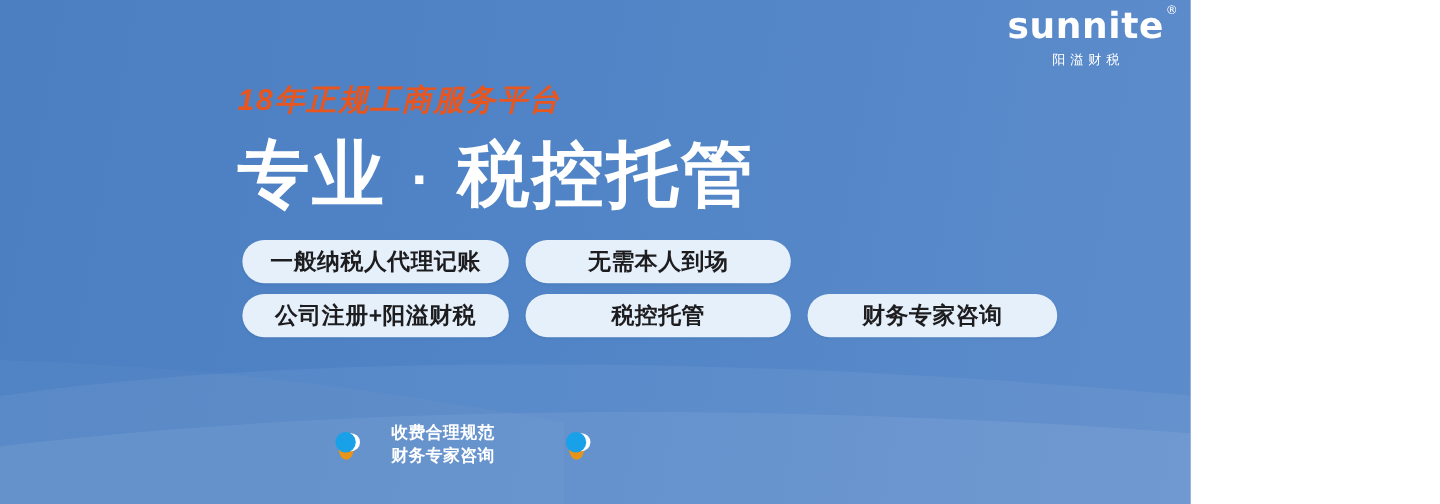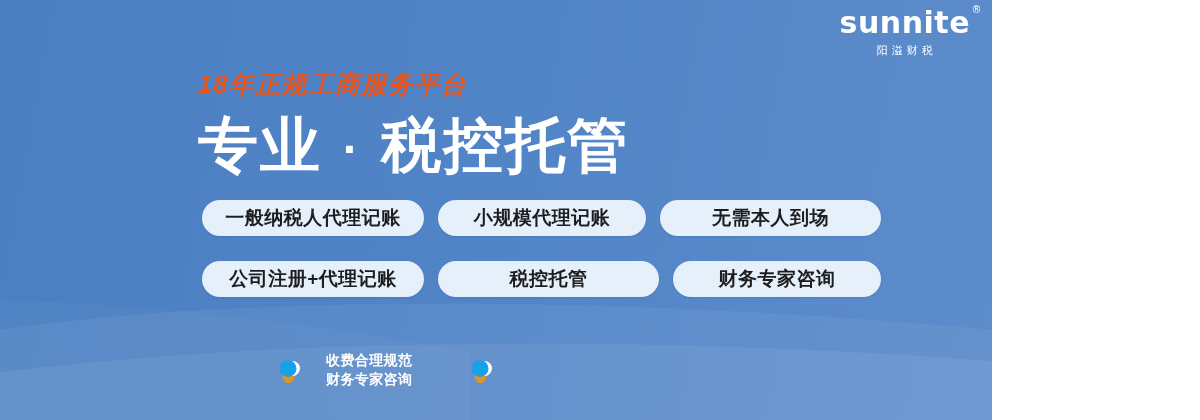--- a/index.html
+++ b/index.html
@@ -97,21 +97,21 @@
     padding: 0 2px;
   }
 
   
   .pill-grid {
     position: absolute;
     left: 202px;
     top: 200px;
     display: flex;
     flex-direction: column;
-    gap: 25px;
+    gap: 9px;
   }
   .pill-row {
     display: flex;
     gap: 14px;
   }
   .pill {
     background: #e6f0fb;
     color: #1d1d1f;
     border-radius: 999px;
     font-size: 19px;
@@ -187,25 +187,24 @@
     <h1 class="headline">
       <span>专业</span>
       <span class="dot-sep">·</span>
       <span>税控托管</span>
     </h1>
   </div>
 
   <div class="pill-grid">
     <div class="pill-row">
       <div class="pill col-1">一般纳税人代理记账</div>
-      <div class="pill col-2">小规模代理记账</div>
       <div class="pill col-3">无需本人到场</div>
     </div>
     <div class="pill-row">
-      <div class="pill col-1">公司注册+代理记账</div>
+      <div class="pill col-1">公司注册+阳溢财税</div>
       <div class="pill col-3">税控托管</div>
       <div class="pill col-2">财务专家咨询</div>
     </div>
   </div>
 
   <div class="features">
 
     <div class="feature">
       <span class="feature-icon">
         <svg viewBox="0 0 30 30" width="30" height="30" aria-hidden="true">

